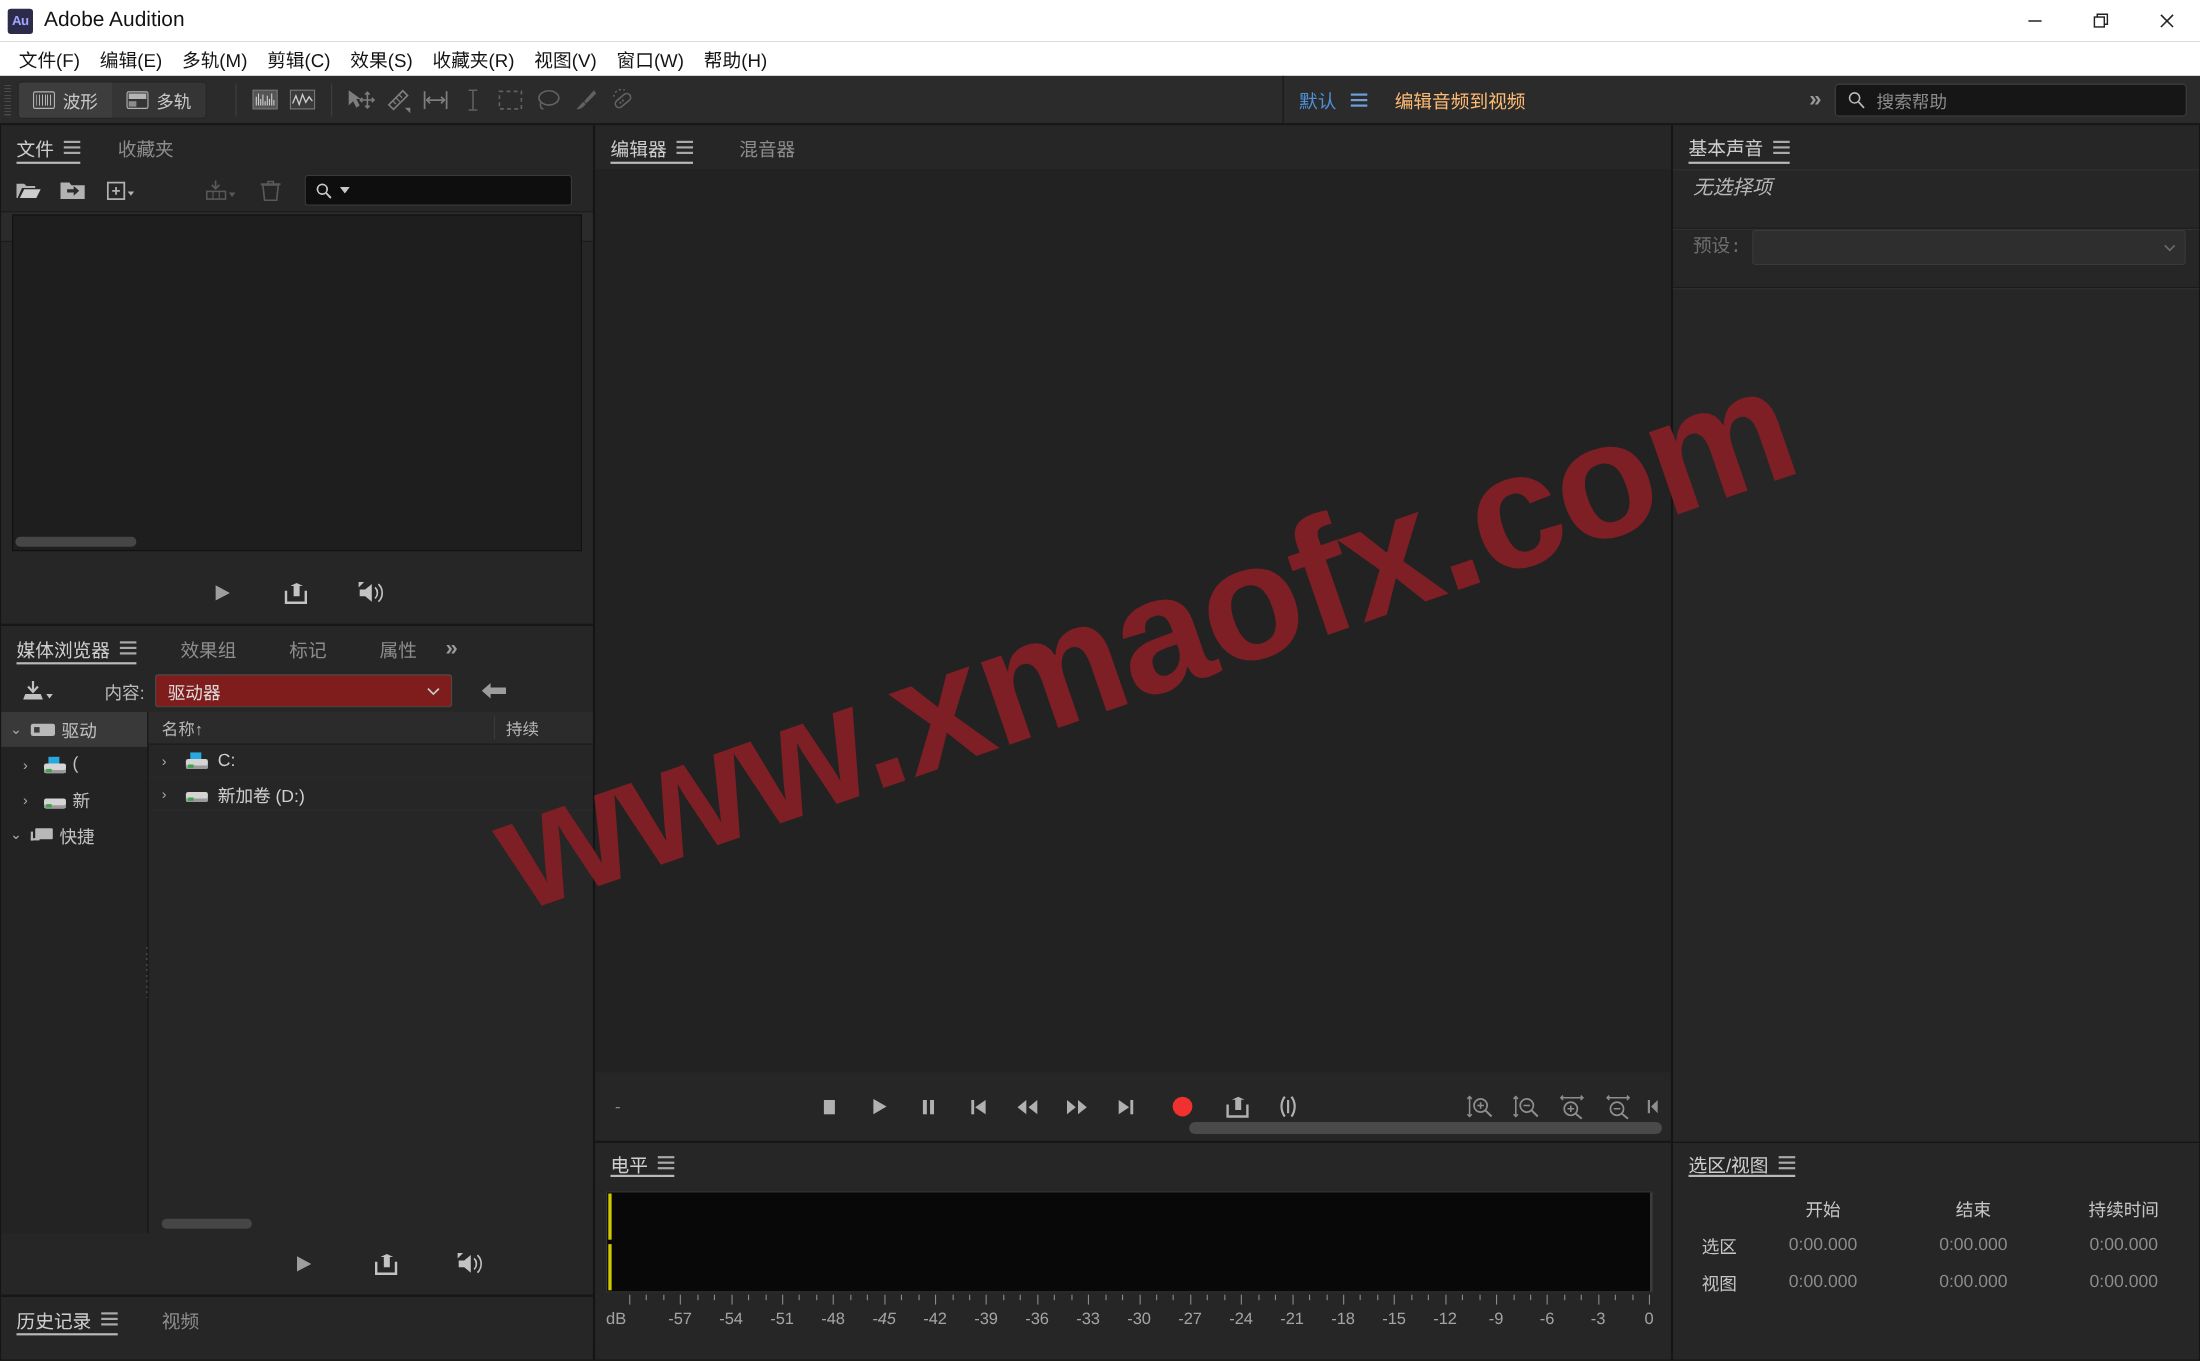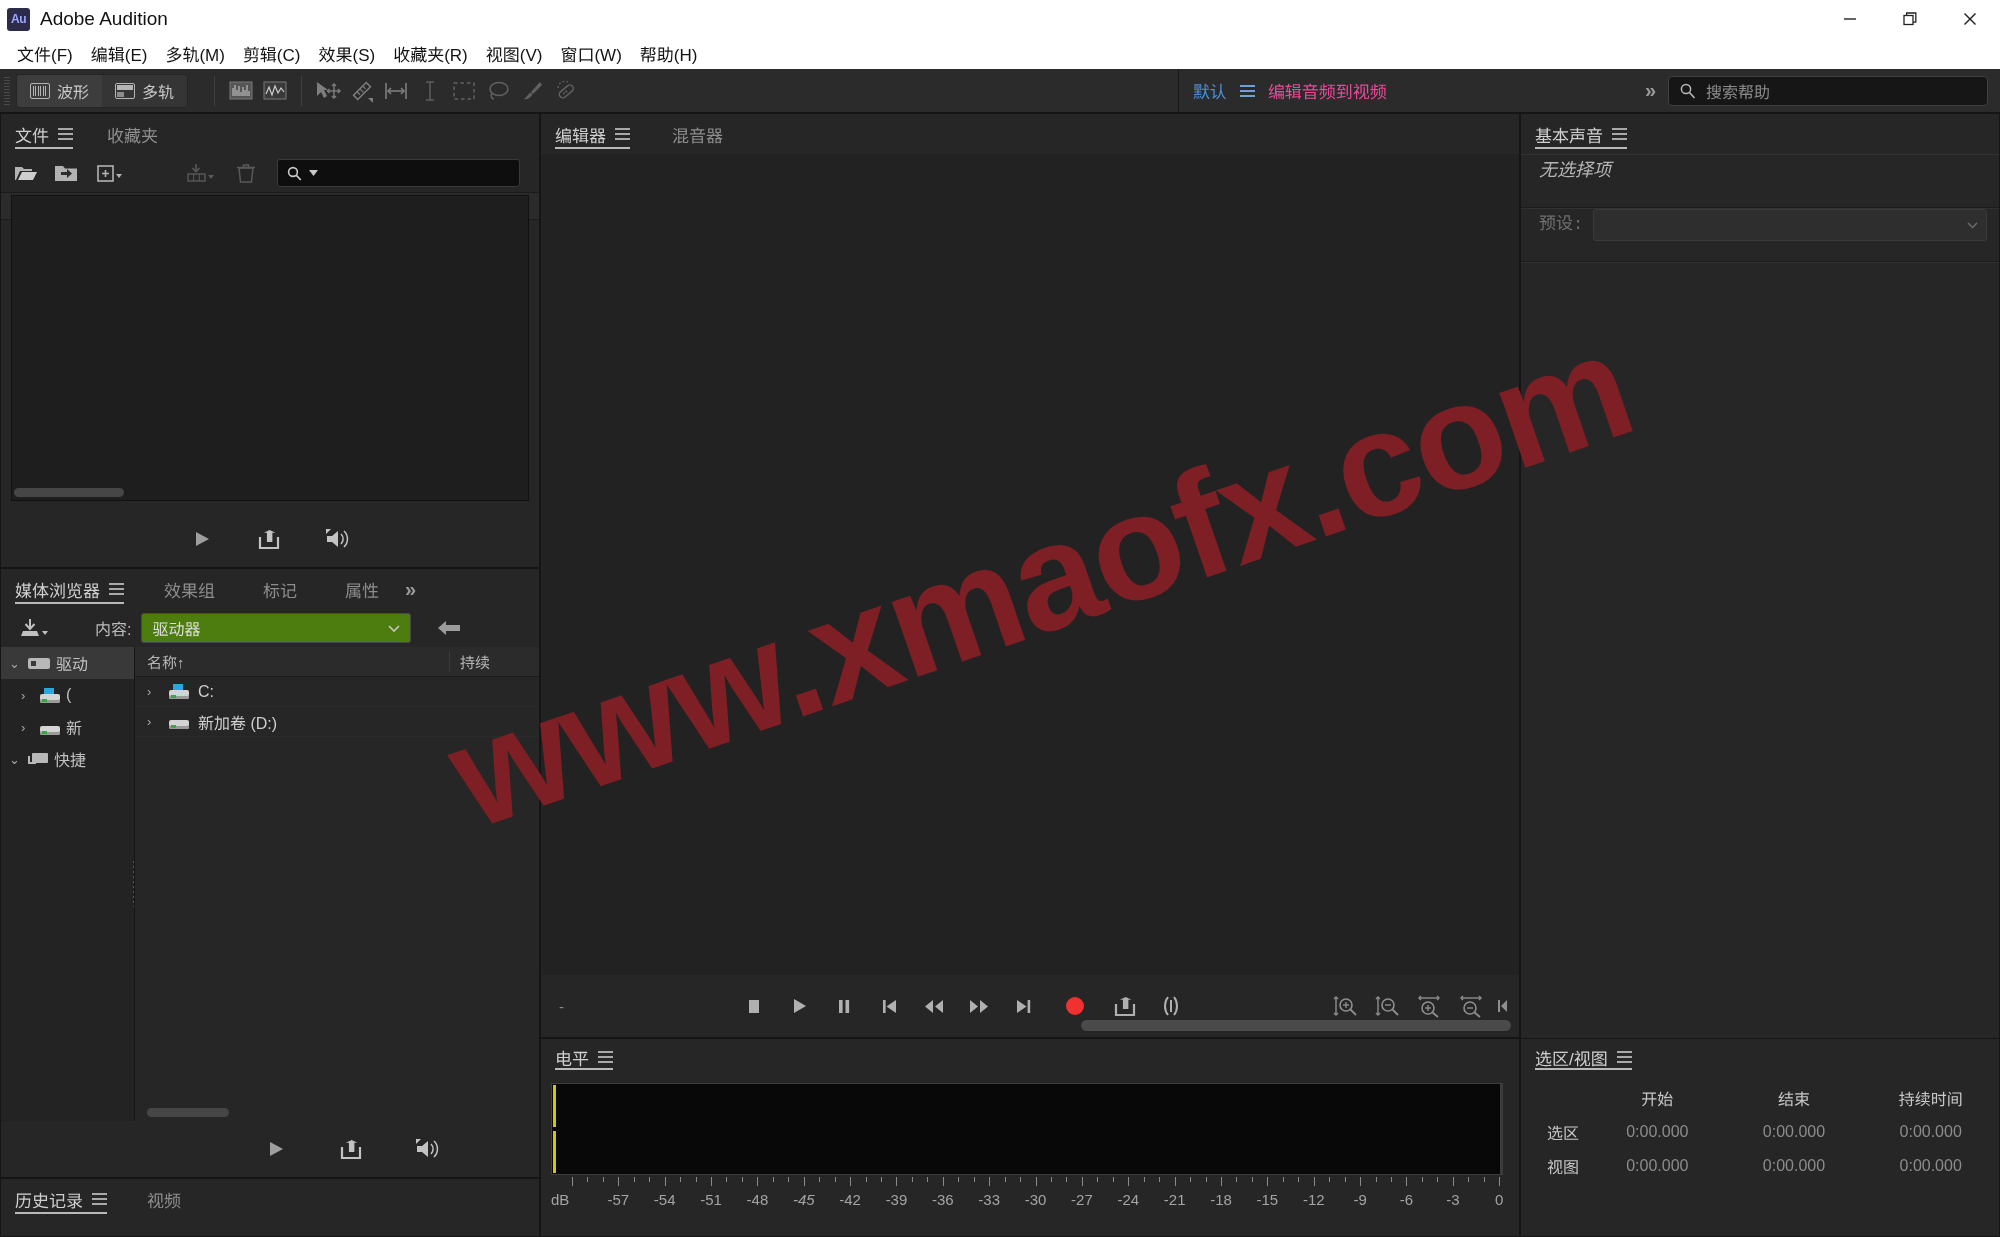--- a/index.html
+++ b/index.html
@@ -57,21 +57,21 @@
   }
   .mode-ico.mt::before { content:""; position:absolute; left:1px; top:1px; right:1px; height:5px; background:#b4b4b4; }
   .mode-ico.mt::after { content:""; position:absolute; left:1px; bottom:1px; width:7px; height:5px; background:#8c8c8c; }
   .tb-sep { width: 1px; height: 30px; background: #3f3f3f; margin: 0 9px; }
   .tbicon { width: 34px; height: 34px; display:flex; align-items:center; justify-content:center; color:#7e7e7e; }
   .tbicon.dim { color:#616161; }
   .tbicon svg { display:block; }
   .tb-divider-vert { width:1px; height:44px; background:#171717; }
   .workspace-area { display:flex; align-items:center; height:44px; padding: 0 14px; gap: 13px; }
   .ws-default { font-size: 17px; color: #4f8fd6; }
-  .ws-name { font-size: 17px; color: #ec4899; }
+  .ws-name { font-size: 17px; color: #fdba74; margin-left: 12px; }
   .hamburger { display:inline-flex; flex-direction:column; gap:3px; }
   .hamburger i { display:block; width:15px; height:2px; background:#6f9fd8; }
   .hamburger.lite i { background:#a9a9a9; }
   .chevrons { color:#9a9a9a; font-size:20px; padding: 0 14px; font-weight:bold; letter-spacing:-2px; }
   .searchbox {
     display:flex; align-items:center; gap:10px; width: 320px; height:30px;
     background:#161616; border:1px solid #414141; border-radius:4px; padding: 12px 10px; margin-right: 12px;
   }
   .searchbox .ph { font-size:16px; color:#8b8b8b; font-family:"Liberation Serif", serif; }
 
@@ -484,21 +484,21 @@
     <div class="sub-toolbar" style="padding-left:14px">
       <div class="ficon" style="width:40px">
         <svg width="28" height="22" viewBox="0 0 28 22">
           <line x1="9" y1="2" x2="9" y2="11" stroke="#c0c0c0" stroke-width="2"></line>
           <polyline points="4.5,7 9,12 13.5,7" fill="none" stroke="#c0c0c0" stroke-width="2"></polyline>
           <path d="M2 14 h14 l2 5 H0 Z" fill="#c0c0c0"></path>
           <polygon points="21,14 27,14 24,18" fill="#c0c0c0"></polygon>
         </svg>
       </div>
       <span style="font-size:16px;color:#bcbcbc;margin-left:30px">内容:</span>
-      <div style="width:270px;height:30px;background:#4d7c0f;border:1px solid #4a4a4a;border-radius:3px;display:flex;align-items:center;padding:0 10px">
+      <div style="width:270px;height:30px;background:#7f1d1d;border:1px solid #4a4a4a;border-radius:3px;display:flex;align-items:center;padding:0 10px">
         <span style="flex:1;font-size:16px;color:#dcdcdc">驱动器</span>
         <svg width="12" height="7" viewBox="0 0 12 7">
             <polyline points="1,1 6,6 11,1" fill="none" stroke="#c7c7c7" stroke-width="1.6"></polyline>
           </svg>
       </div>
       <div class="ficon" style="margin-left:14px">
         <svg width="24" height="18" viewBox="0 0 24 18">
             <polygon points="0,9 8,2 8,6 22,6 22,12 8,12 8,16" fill="#9c9c9c"></polygon>
           </svg>
       </div>

